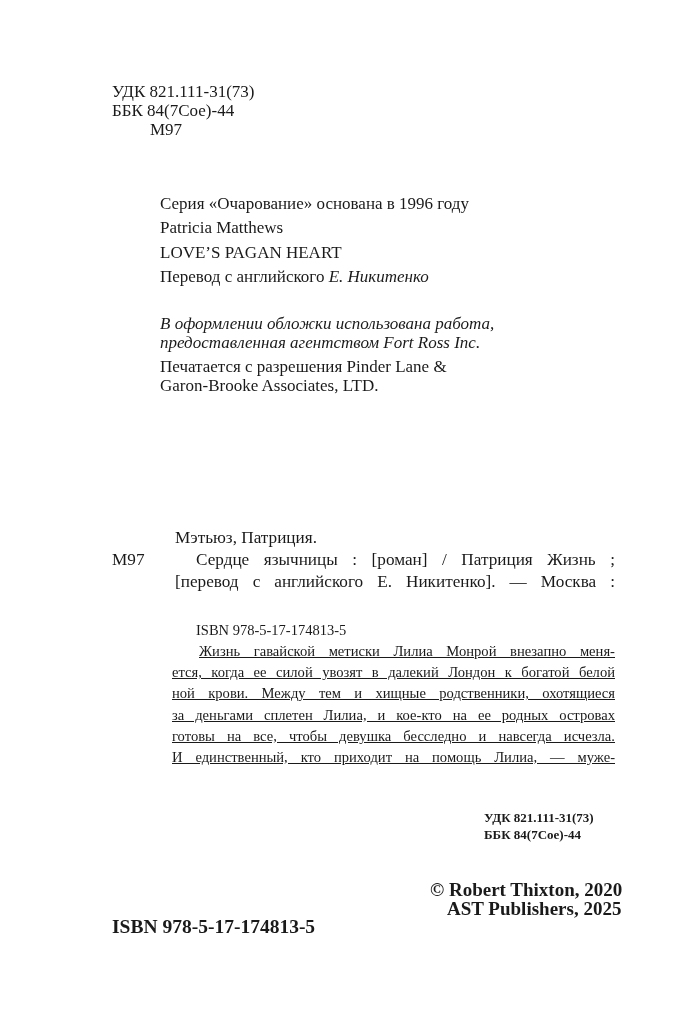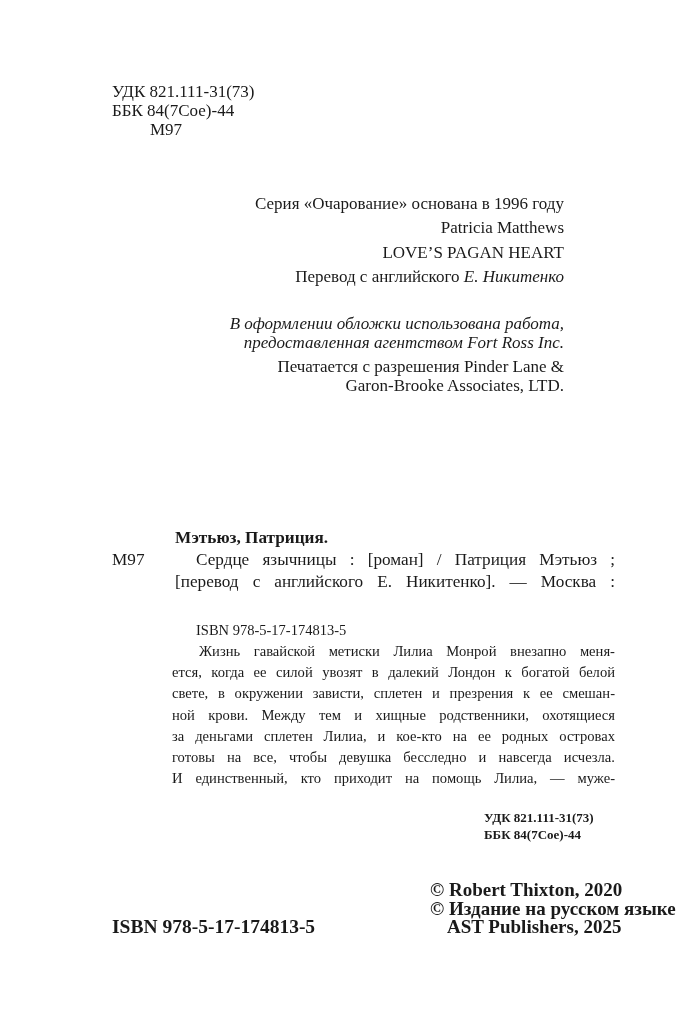--- a/index.html
+++ b/index.html
@@ -5,42 +5,42 @@
   html, body { margin: 0; padding: 0; background: #ffffff; }
   body {
     width: 691px; height: 1034px; position: relative; overflow: hidden;
     font-family: "Liberation Serif", "DejaVu Serif", serif;
     color: #1a1a1a;
   }
   .abs { position: absolute; white-space: nowrap; }
   .udk-top { left: 112px; top: 82px; font-size: 17px; line-height: 19px; }
   .udk-top .indent { padding-left: 38px; }
   .center-block {
-    position: absolute; left: 160px; width: 404px; text-align: right;
+    position: absolute; left: 160px; width: 404px; text-align: left;
     font-size: 17px;
   }
   .series { top: 192px; line-height: 24.3px; }
   .italic-note { top: 315px; line-height: 18.5px; font-style: italic; }
   .permission { top: 358px; line-height: 18.5px; }
   .it { font-style: italic; }
   .biblio {
     position: absolute; left: 175px; top: 527px; width: 440px;
     font-size: 17.2px; line-height: 22px;
   }
-  .biblio .author { font-weight: bold; }
+  .biblio .author { font-weight: normal; }
   .biblio .first { text-indent: 21px; }
   .biblio .line { white-space: nowrap; }
   .biblio .justify { text-align: justify; text-align-last: justify; }
   .code-m97 { left: 112px; top: 549px; font-size: 17.2px; line-height: 22px; }
   .isbn-small { left: 196px; top: 620px; font-size: 14.5px; line-height: 20px; }
   .annotation {
     position: absolute; left: 172px; top: 641px; width: 443px;
     font-size: 14.6px; line-height: 21.2px;
   }
-  .annotation .ln { display: block; text-align: justify; text-align-last: justify; white-space: nowrap; }
+  .annotation .ln { display: block; text-align: justify; text-align-last: justify; white-space: nowrap; text-decoration: underline; }
   .annotation .ln.first { padding-left: 27px; }
   .annotation .ln.last { text-align-last: left; }
   .udk-bottom { left: 484px; top: 810px; font-size: 13px; line-height: 16.5px; font-weight: bold; }
   .copyright { left: 430px; top: 881px; font-size: 19px; line-height: 18.5px; font-weight: bold; }
   .copyright .cont { padding-left: 17px; }
   .isbn-big { left: 112px; top: 915px; font-size: 19.5px; font-weight: bold; line-height: 24px; }
 </style>
 </head>
 <body>
 
@@ -63,39 +63,37 @@
 </div>
 
 <div class="center-block permission">
   <div>Печатается с разрешения Pinder Lane &amp;</div>
   <div>Garon-Brooke Associates, LTD.</div>
 </div>
 
 <div class="abs code-m97">М97</div>
 <div class="biblio">
   <div class="author line">Мэтьюз, Патриция.</div>
-  <div class="line first justify">Сердце язычницы : [роман] / Патриция Мэтьюз ;</div>
+  <div class="line first justify">Сердце язычницы : [роман] / Патриция Жизнь ;</div>
   <div class="line justify">[перевод с английского Е. Никитенко]. — Москва :</div>
 </div>
 <div class="abs isbn-small">ISBN 978-5-17-174813-5</div>
 
 <div class="annotation">
   <span class="ln first">Жизнь гавайской метиски Лилиа Монрой внезапно меня-</span>
   <span class="ln">ется, когда ее силой увозят в далекий Лондон к богатой белой</span>
-  <span class="ln">свете, в окружении зависти, сплетен и презрения к ее смешан-</span>
   <span class="ln">ной крови. Между тем и хищные родственники, охотящиеся</span>
   <span class="ln">за деньгами сплетен Лилиа, и кое-кто на ее родных островах</span>
   <span class="ln">готовы на все, чтобы девушка бесследно и навсегда исчезла.</span>
   <span class="ln">И единственный, кто приходит на помощь Лилиа, — муже-</span>
 </div>
 
 <div class="abs udk-bottom">
   <div>УДК 821.111-31(73)</div>
   <div>ББК 84(7Сое)-44</div>
 </div>
 
 <div class="abs copyright">
   <div>© Robert Thixton, 2020</div>
-  <div>© Издание на русском языке</div>
   <div class="cont">AST Publishers, 2025</div>
 </div>
 
 <div class="abs isbn-big">ISBN 978-5-17-174813-5</div>
 
 </body></html>

